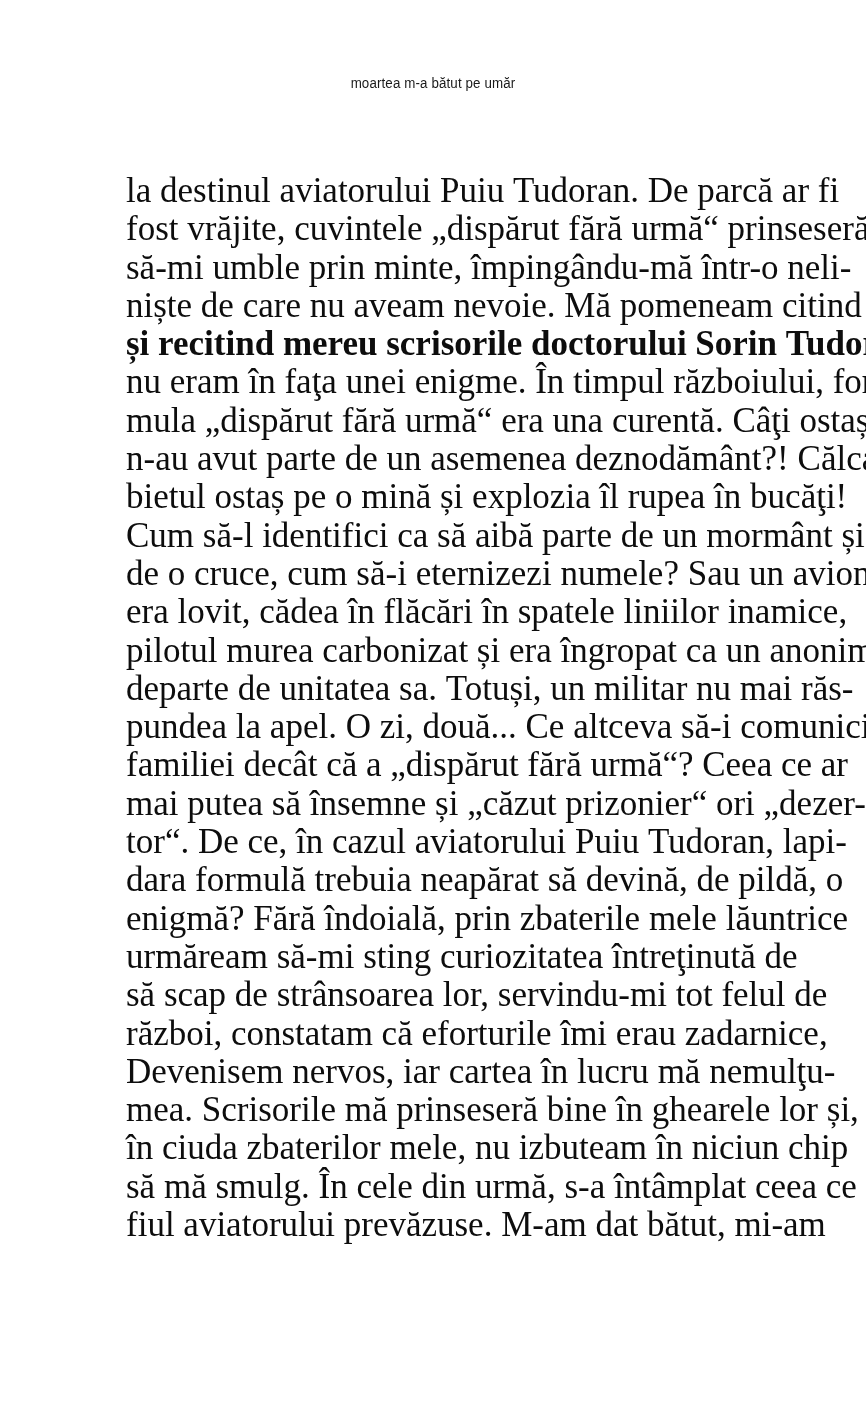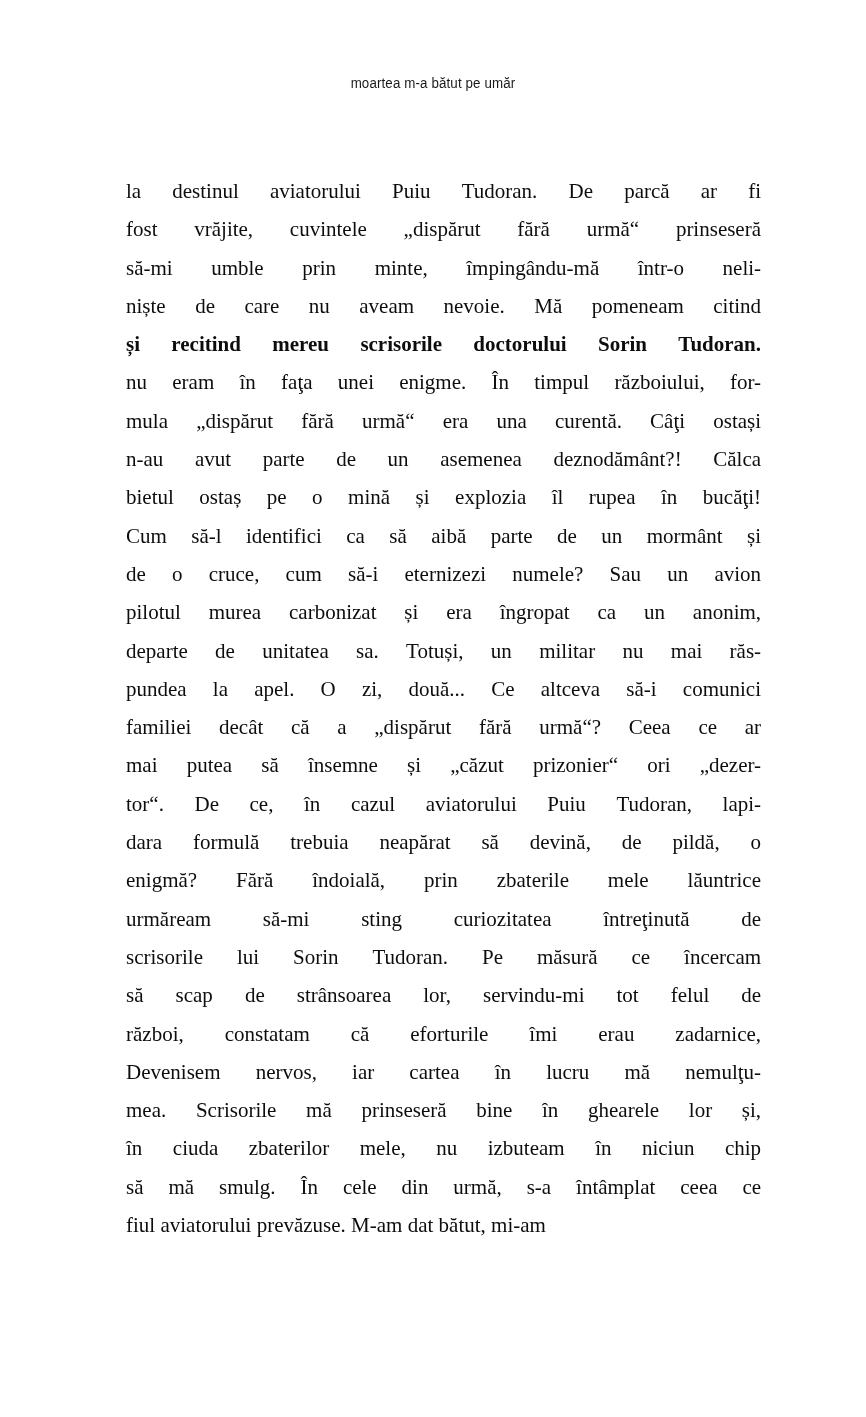--- a/index.html
+++ b/index.html
@@ -35,21 +35,21 @@
     white-space: nowrap;
   }
 
   
   .textblock {
     position: absolute;
     left: 126px;
     top: 172px;
     width: 635px;
     font-family: "Liberation Serif", "DejaVu Serif", serif;
-    font-size: 21px;
+    font-size: 35px;
     color: #0d0d0d;
     -webkit-font-smoothing: antialiased;
   }
 
   
   .line {
     display: block;
     height: 38.3px;
     line-height: 38.3px;
     width: 100%;
@@ -93,30 +93,30 @@
       <span class="line" style="word-spacing: 0px;"><span class="w">fost</span> <span class="w">vrăjite,</span> <span class="w">cuvintele</span> <span class="w">„dispărut</span> <span class="w">fără</span> <span class="w">urmă“</span> <span class="w">prinseseră</span></span>
       <span class="line" style="word-spacing: 0px;"><span class="w">să-mi</span> <span class="w">umble</span> <span class="w">prin</span> <span class="w">minte,</span> <span class="w">împingându-mă</span> <span class="w">într-o</span> <span class="w">neli-</span></span>
       <span class="line" style="word-spacing: 0px;"><span class="w">niște</span> <span class="w">de</span> <span class="w">care</span> <span class="w">nu</span> <span class="w">aveam</span> <span class="w">nevoie.</span> <span class="w">Mă</span> <span class="w">pomeneam</span> <span class="w">citind</span></span>
       <span class="line" style="word-spacing: 0px; font-weight: bold;"><span class="w">și</span> <span class="w">recitind</span> <span class="w">mereu</span> <span class="w">scrisorile</span> <span class="w">doctorului</span> <span class="w">Sorin</span> <span class="w">Tudoran.</span></span>
       <span class="line" style="word-spacing: 0px;"><span class="w">nu</span> <span class="w">eram</span> <span class="w">în</span> <span class="w">faţa</span> <span class="w">unei</span> <span class="w">enigme.</span> <span class="w">În</span> <span class="w">timpul</span> <span class="w">războiului,</span> <span class="w">for-</span></span>
       <span class="line" style="word-spacing: 0px;"><span class="w">mula</span> <span class="w">„dispărut</span> <span class="w">fără</span> <span class="w">urmă“</span> <span class="w">era</span> <span class="w">una</span> <span class="w">curentă.</span> <span class="w">Câţi</span> <span class="w">ostași</span></span>
       <span class="line" style="word-spacing: 0px;"><span class="w">n-au</span> <span class="w">avut</span> <span class="w">parte</span> <span class="w">de</span> <span class="w">un</span> <span class="w">asemenea</span> <span class="w">deznodământ?!</span> <span class="w">Călca</span></span>
       <span class="line" style="word-spacing: 0px;"><span class="w">bietul</span> <span class="w">ostaș</span> <span class="w">pe</span> <span class="w">o</span> <span class="w">mină</span> <span class="w">și</span> <span class="w">explozia</span> <span class="w">îl</span> <span class="w">rupea</span> <span class="w">în</span> <span class="w">bucăţi!</span></span>
       <span class="line" style="word-spacing: 0px;"><span class="w">Cum</span> <span class="w">să-l</span> <span class="w">identifici</span> <span class="w">ca</span> <span class="w">să</span> <span class="w">aibă</span> <span class="w">parte</span> <span class="w">de</span> <span class="w">un</span> <span class="w">mormânt</span> <span class="w">și</span></span>
       <span class="line" style="word-spacing: 0px;"><span class="w">de</span> <span class="w">o</span> <span class="w">cruce,</span> <span class="w">cum</span> <span class="w">să-i</span> <span class="w">eternizezi</span> <span class="w">numele?</span> <span class="w">Sau</span> <span class="w">un</span> <span class="w">avion</span></span>
+      <span class="line" style="word-spacing: 0px;"><span class="w">era</span> <span class="w">lovit,</span> <span class="w">cădea</span> <span class="w">în</span> <span class="w">flăcări</span> <span class="w">în</span> <span class="w">spatele</span> <span class="w">liniilor</span> <span class="w">inamice,</span></span>
       <span class="line" style="word-spacing: 0px;"><span class="w">pilotul</span> <span class="w">murea</span> <span class="w">carbonizat</span> <span class="w">și</span> <span class="w">era</span> <span class="w">îngropat</span> <span class="w">ca</span> <span class="w">un</span> <span class="w">anonim,</span></span>
       <span class="line" style="word-spacing: 0px;"><span class="w">departe</span> <span class="w">de</span> <span class="w">unitatea</span> <span class="w">sa.</span> <span class="w">Totuși,</span> <span class="w">un</span> <span class="w">militar</span> <span class="w">nu</span> <span class="w">mai</span> <span class="w">răs-</span></span>
       <span class="line" style="word-spacing: 0px;"><span class="w">pundea</span> <span class="w">la</span> <span class="w">apel.</span> <span class="w">O</span> <span class="w">zi,</span> <span class="w">două...</span> <span class="w">Ce</span> <span class="w">altceva</span> <span class="w">să-i</span> <span class="w">comunici</span></span>
       <span class="line" style="word-spacing: 0px;"><span class="w">familiei</span> <span class="w">decât</span> <span class="w">că</span> <span class="w">a</span> <span class="w">„dispărut</span> <span class="w">fără</span> <span class="w">urmă“?</span> <span class="w">Ceea</span> <span class="w">ce</span> <span class="w">ar</span></span>
       <span class="line" style="word-spacing: 0px;"><span class="w">mai</span> <span class="w">putea</span> <span class="w">să</span> <span class="w">însemne</span> <span class="w">și</span> <span class="w">„căzut</span> <span class="w">prizonier“</span> <span class="w">ori</span> <span class="w">„dezer-</span></span>
       <span class="line" style="word-spacing: 0px;"><span class="w">tor“.</span> <span class="w">De</span> <span class="w">ce,</span> <span class="w">în</span> <span class="w">cazul</span> <span class="w">aviatorului</span> <span class="w">Puiu</span> <span class="w">Tudoran,</span> <span class="w">lapi-</span></span>
       <span class="line" style="word-spacing: 0px;"><span class="w">dara</span> <span class="w">formulă</span> <span class="w">trebuia</span> <span class="w">neapărat</span> <span class="w">să</span> <span class="w">devină,</span> <span class="w">de</span> <span class="w">pildă,</span> <span class="w">o</span></span>
       <span class="line" style="word-spacing: 0px;"><span class="w">enigmă?</span> <span class="w">Fără</span> <span class="w">îndoială,</span> <span class="w">prin</span> <span class="w">zbaterile</span> <span class="w">mele</span> <span class="w">lăuntrice</span></span>
       <span class="line" style="word-spacing: 0px;"><span class="w">urmăream</span> <span class="w">să-mi</span> <span class="w">sting</span> <span class="w">curiozitatea</span> <span class="w">întreţinută</span> <span class="w">de</span></span>
-      <span class="line" style="word-spacing: 0px;"><span class="w">scrisorile</span> <span class="w">lui</span> <span class="w">Sorin</span> <span class="w">Tudoran.</span> <span class="w">Pe</span> <span class="w">măsură</span> <span class="w">ce</span> <span class="w">încercam</span></span>
       <span class="line" style="word-spacing: 0px;"><span class="w">să</span> <span class="w">scap</span> <span class="w">de</span> <span class="w">strânsoarea</span> <span class="w">lor,</span> <span class="w">servindu-mi</span> <span class="w">tot</span> <span class="w">felul</span> <span class="w">de</span></span>
       <span class="line" style="word-spacing: 0px;"><span class="w">război,</span> <span class="w">constatam</span> <span class="w">că</span> <span class="w">eforturile</span> <span class="w">îmi</span> <span class="w">erau</span> <span class="w">zadarnice,</span></span>
       <span class="line" style="word-spacing: 0px;"><span class="w">Devenisem</span> <span class="w">nervos,</span> <span class="w">iar</span> <span class="w">cartea</span> <span class="w">în</span> <span class="w">lucru</span> <span class="w">mă</span> <span class="w">nemulţu-</span></span>
       <span class="line" style="word-spacing: 0px;"><span class="w">mea.</span> <span class="w">Scrisorile</span> <span class="w">mă</span> <span class="w">prinseseră</span> <span class="w">bine</span> <span class="w">în</span> <span class="w">ghearele</span> <span class="w">lor</span> <span class="w">și,</span></span>
       <span class="line" style="word-spacing: 0px;"><span class="w">în</span> <span class="w">ciuda</span> <span class="w">zbaterilor</span> <span class="w">mele,</span> <span class="w">nu</span> <span class="w">izbuteam</span> <span class="w">în</span> <span class="w">niciun</span> <span class="w">chip</span></span>
       <span class="line" style="word-spacing: 0px;"><span class="w">să</span> <span class="w">mă</span> <span class="w">smulg.</span> <span class="w">În</span> <span class="w">cele</span> <span class="w">din</span> <span class="w">urmă,</span> <span class="w">s-a</span> <span class="w">întâmplat</span> <span class="w">ceea</span> <span class="w">ce</span></span>
       <span class="line last"><span class="w">fiul</span> <span class="w">aviatorului</span> <span class="w">prevăzuse.</span> <span class="w">M-am</span> <span class="w">dat</span> <span class="w">bătut,</span> <span class="w">mi-am</span></span>
     </div>
 
   <div class="folio">11</div>

